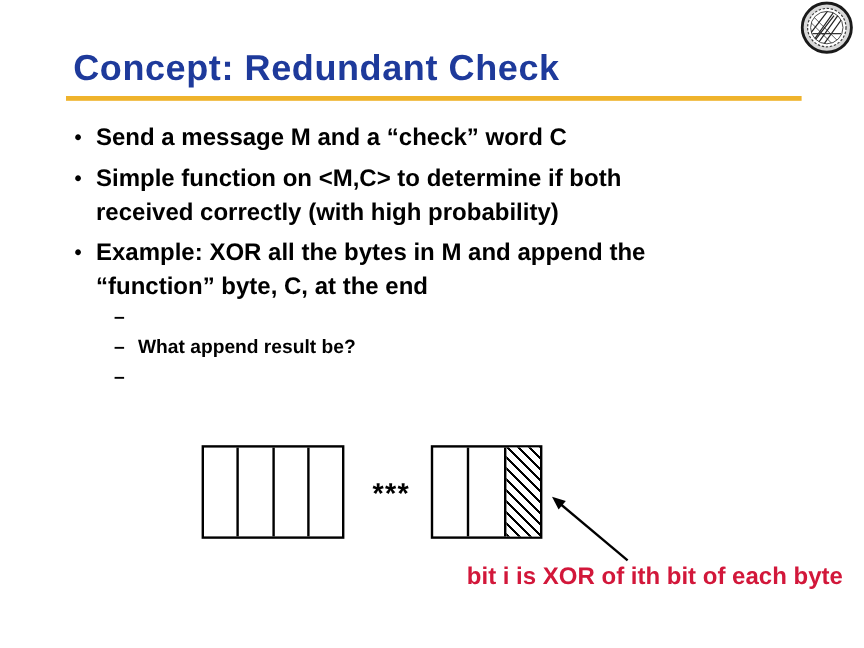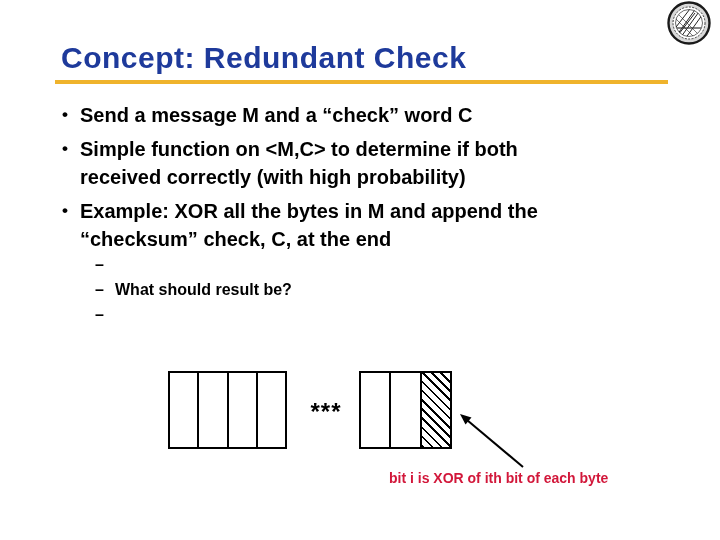--- a/index.html
+++ b/index.html
@@ -28,21 +28,21 @@
   .byte-box.chk{left:359px;width:93px;}
   .cell{flex:1;}
   .cell + .cell{border-left:2px solid #000;}
   .cell.hatched{background:repeating-linear-gradient(45deg,#000 0,#000 1.8px,#fff 1.8px,#fff 6.5px);}
 
   .stars{position:absolute;left:303px;top:398px;width:46px;text-align:center;
          font-size:24px;font-weight:bold;letter-spacing:1px;color:#000;}
 
   .arrow-svg{position:absolute;left:0;top:0;width:720px;height:540px;pointer-events:none;}
 
-  .caption{position:absolute;left:389px;top:470px;font-size:14px;font-weight:bold;
+  .caption{position:absolute;left:389px;top:470px;font-size:20px;font-weight:bold;
            white-space:nowrap;}
 </style>
 </head>
 <body>
 
 <div class="slide">
 
   <div class="title" style="color: rgb(30, 58, 155);">Concept: Redundant Check</div>
   <div class="title-underline" style="background: rgb(239, 179, 44);"></div>
 
@@ -71,31 +71,31 @@
     <div class="bullet-item">
       <span class="bullet-marker">•</span>
       <span class="bullet-text">Send a message M and a “check” word C</span>
     </div>
     <div class="bullet-item">
       <span class="bullet-marker">•</span>
       <span class="bullet-text">Simple function on &lt;M,C&gt; to determine if both received correctly (with high probability)</span>
     </div>
     <div class="bullet-item">
       <span class="bullet-marker">•</span>
-      <span class="bullet-text">Example: XOR all the bytes in M and append the “checksum” check, C, at the end</span>
+      <span class="bullet-text">Example: XOR all the bytes in M and append the “function” byte, C, at the end</span>
     </div>
   </div>
 
   <div class="sub-bullets">
     <div class="sub-bullet-item">
       <span class="sub-marker">–</span>
     </div>
     <div class="sub-bullet-item">
       <span class="sub-marker">–</span>
-      <span>What should result be?</span>
+      <span>What append result be?</span>
     </div>
     <div class="sub-bullet-item">
       <span class="sub-marker">–</span>
     </div>
   </div>
 
   <div class="byte-box msg" id="msg-box">
       <div class="cell"></div>
       <div class="cell"></div>
       <div class="cell"></div>

